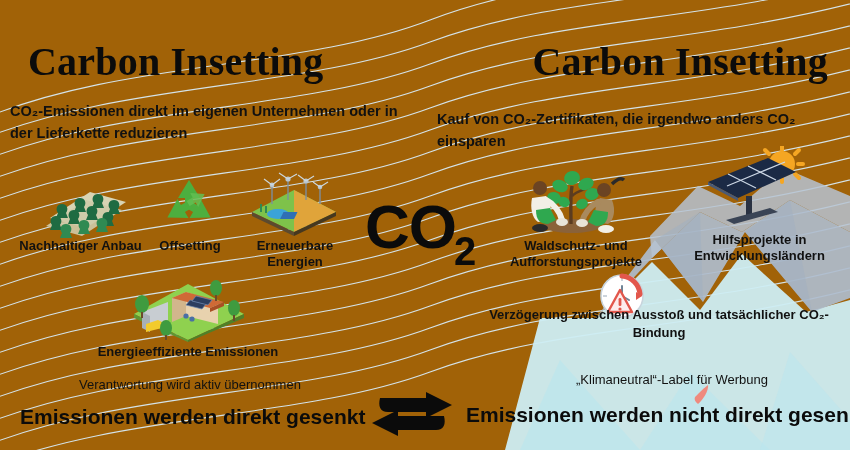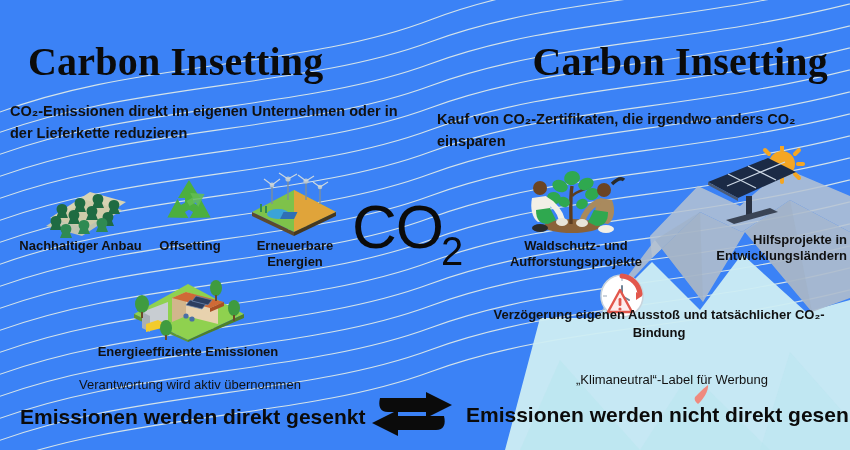--- a/index.html
+++ b/index.html
@@ -5,21 +5,21 @@
   html, body {
     margin: 0;
     padding: 0;
     background: #ffffff;
   }
   #canvas {
     position: relative;
     width: 850px;
     height: 450px;
     overflow: hidden;
-    background: #3b82f6;
+    background: #a16207;
     font-family: "Liberation Sans", sans-serif;
     -webkit-font-smoothing: antialiased;
   }
   .bg-layer {
     position: absolute;
     inset: 0;
     pointer-events: none;
   }
   .title {
     position: absolute;
@@ -66,24 +66,24 @@
   .verdict {
     position: absolute;
     font-size: 21px;
     font-weight: bold;
     color: #0b0b0b;
     text-align: center;
     white-space: nowrap;
   }
   #co2-center {
     position: absolute;
-    left: 352px;
+    left: 365px;
     top: 196px;
     font-size: 62px;
-    font-weight: normal;
+    font-weight: bold;
     color: #0b0b0b;
     letter-spacing: -1px;
     line-height: 1;
   }
   #co2-center .sub {
     font-size: 40px;
     vertical-align: -0.42em;
     margin-left: -2px;
   }
   #swap-arrows { position: absolute; left: 360px; top: 392px; }
@@ -335,41 +335,41 @@
           <path d="M48 20 L76 34"></path>
         <path d="M27 40 L85 16"></path>
           <path d="M18 32 L76 8" opacity="0"></path>
       </g>
       <path d="M8 36 L38 52 L38 55 L8 39 Z" fill="#4a5a75"></path>
     </g>
 
     <rect x="46" y="50" width="6" height="22" fill="#2a3242"></rect>
     <path d="M26 74 L70 62 L78 66 L34 78 Z" fill="#3a4455"></path>
   </svg>
-  <div class="icon-label" style="left:672px; top:232px; width:175px;text-align:right;">Hilfsprojekte in Entwicklungsländern</div>
+  <div class="icon-label" style="left:672px; top:232px; width:175px;">Hilfsprojekte in Entwicklungsländern</div>
 
   <svg class="node-icon" style="left:592px; top:272px;" width="60" height="56" viewBox="0 0 60 56">
     <circle cx="30" cy="24" r="21" fill="#ffffff" stroke="#c8d4dd" stroke-width="1.6"></circle>
     <g stroke="#aab8c4" stroke-width="1.2">
       <line x1="30" y1="5" x2="30" y2="9"></line>
         <line x1="49" y1="24" x2="45" y2="24"></line>
       <line x1="30" y1="43" x2="30" y2="39"></line>
         <line x1="11" y1="24" x2="15" y2="24"></line>
     </g>
     <path d="M30 4 A20 20 0 0 1 48 22" stroke="#e2574c" stroke-width="5" fill="none" stroke-linecap="round"></path>
     <path d="M44 20 L50 24 L44 28 Z" fill="#e2574c"></path>
     <g stroke="#6f8496" stroke-width="2" stroke-linecap="round">
       <line x1="30" y1="24" x2="30" y2="14"></line>
         <line x1="30" y1="24" x2="37" y2="28"></line>
     </g>
     <path d="M16 40 L28 18 L40 40 Z" fill="#fdecec" stroke="#e2574c" stroke-width="2.4" stroke-linejoin="round"></path>
     <rect x="26.6" y="26" width="2.8" height="8" rx="1.3" fill="#e2574c"></rect>
     <circle cx="28" cy="37" r="1.6" fill="#e2574c"></circle>
   </svg>
-  <div class="icon-label" style="left:478px; top:306px; width:362px; font-size:13px; line-height:1.35; text-align:center;">Verzögerung eigenen Ausstoß und tatsächlicher CO₂-Bindung</div>
+  <div class="icon-label" style="left:478px; top:306px; width:362px; font-size:13px; line-height:1.35; text-align:center;">Verzögerung zwischen Ausstoß und tatsächlicher CO₂-Bindung</div>
 
   <div class="phrase" style="left:512px; top:372px; width:320px;">„Klimaneutral“-Label für Werbung</div>
   <svg class="node-icon" style="left:690px; top:382px;" width="26" height="26" viewBox="0 0 26 26">
     <path d="M18 3 C19 8 13 18 8 22 C5 20 4 17 5 15 C9 11 15 5 18 3 Z" fill="#ef8a7e"></path>
   </svg>
   <div class="verdict" style="left:466px; top:403px; width:380px;">Emissionen werden nicht direkt gesenkt</div>
 
 </div>
 
 </body></html>

